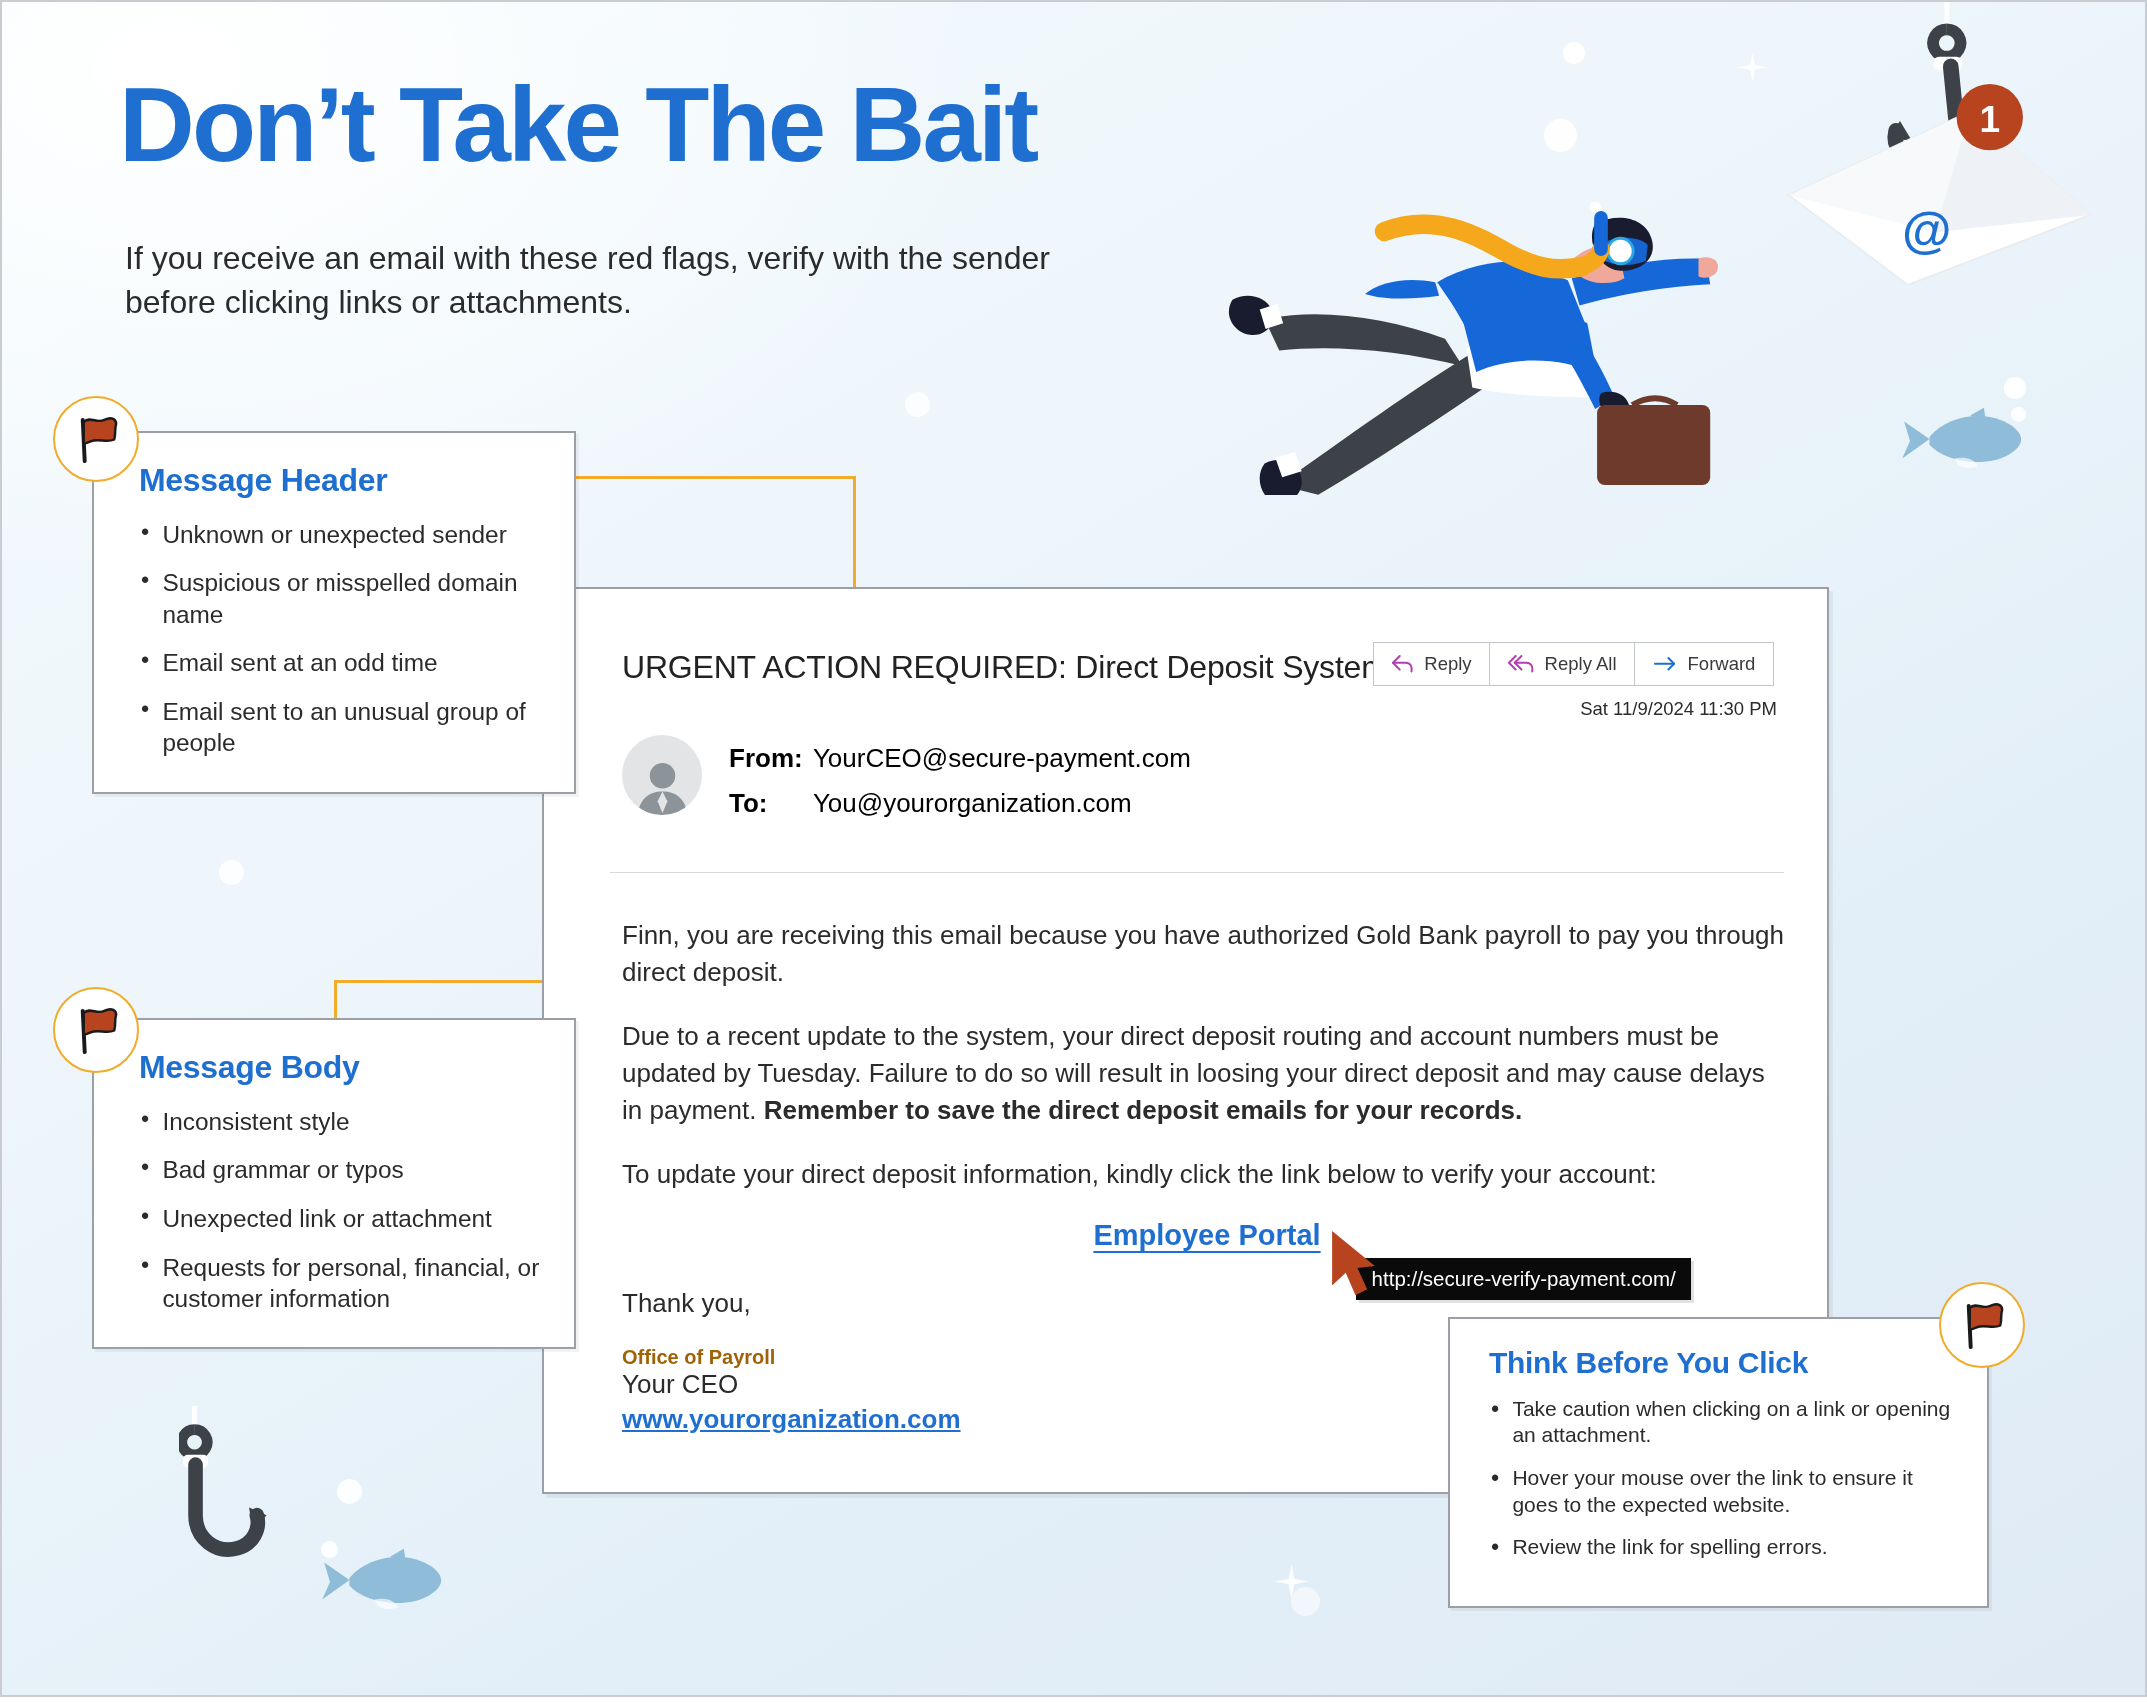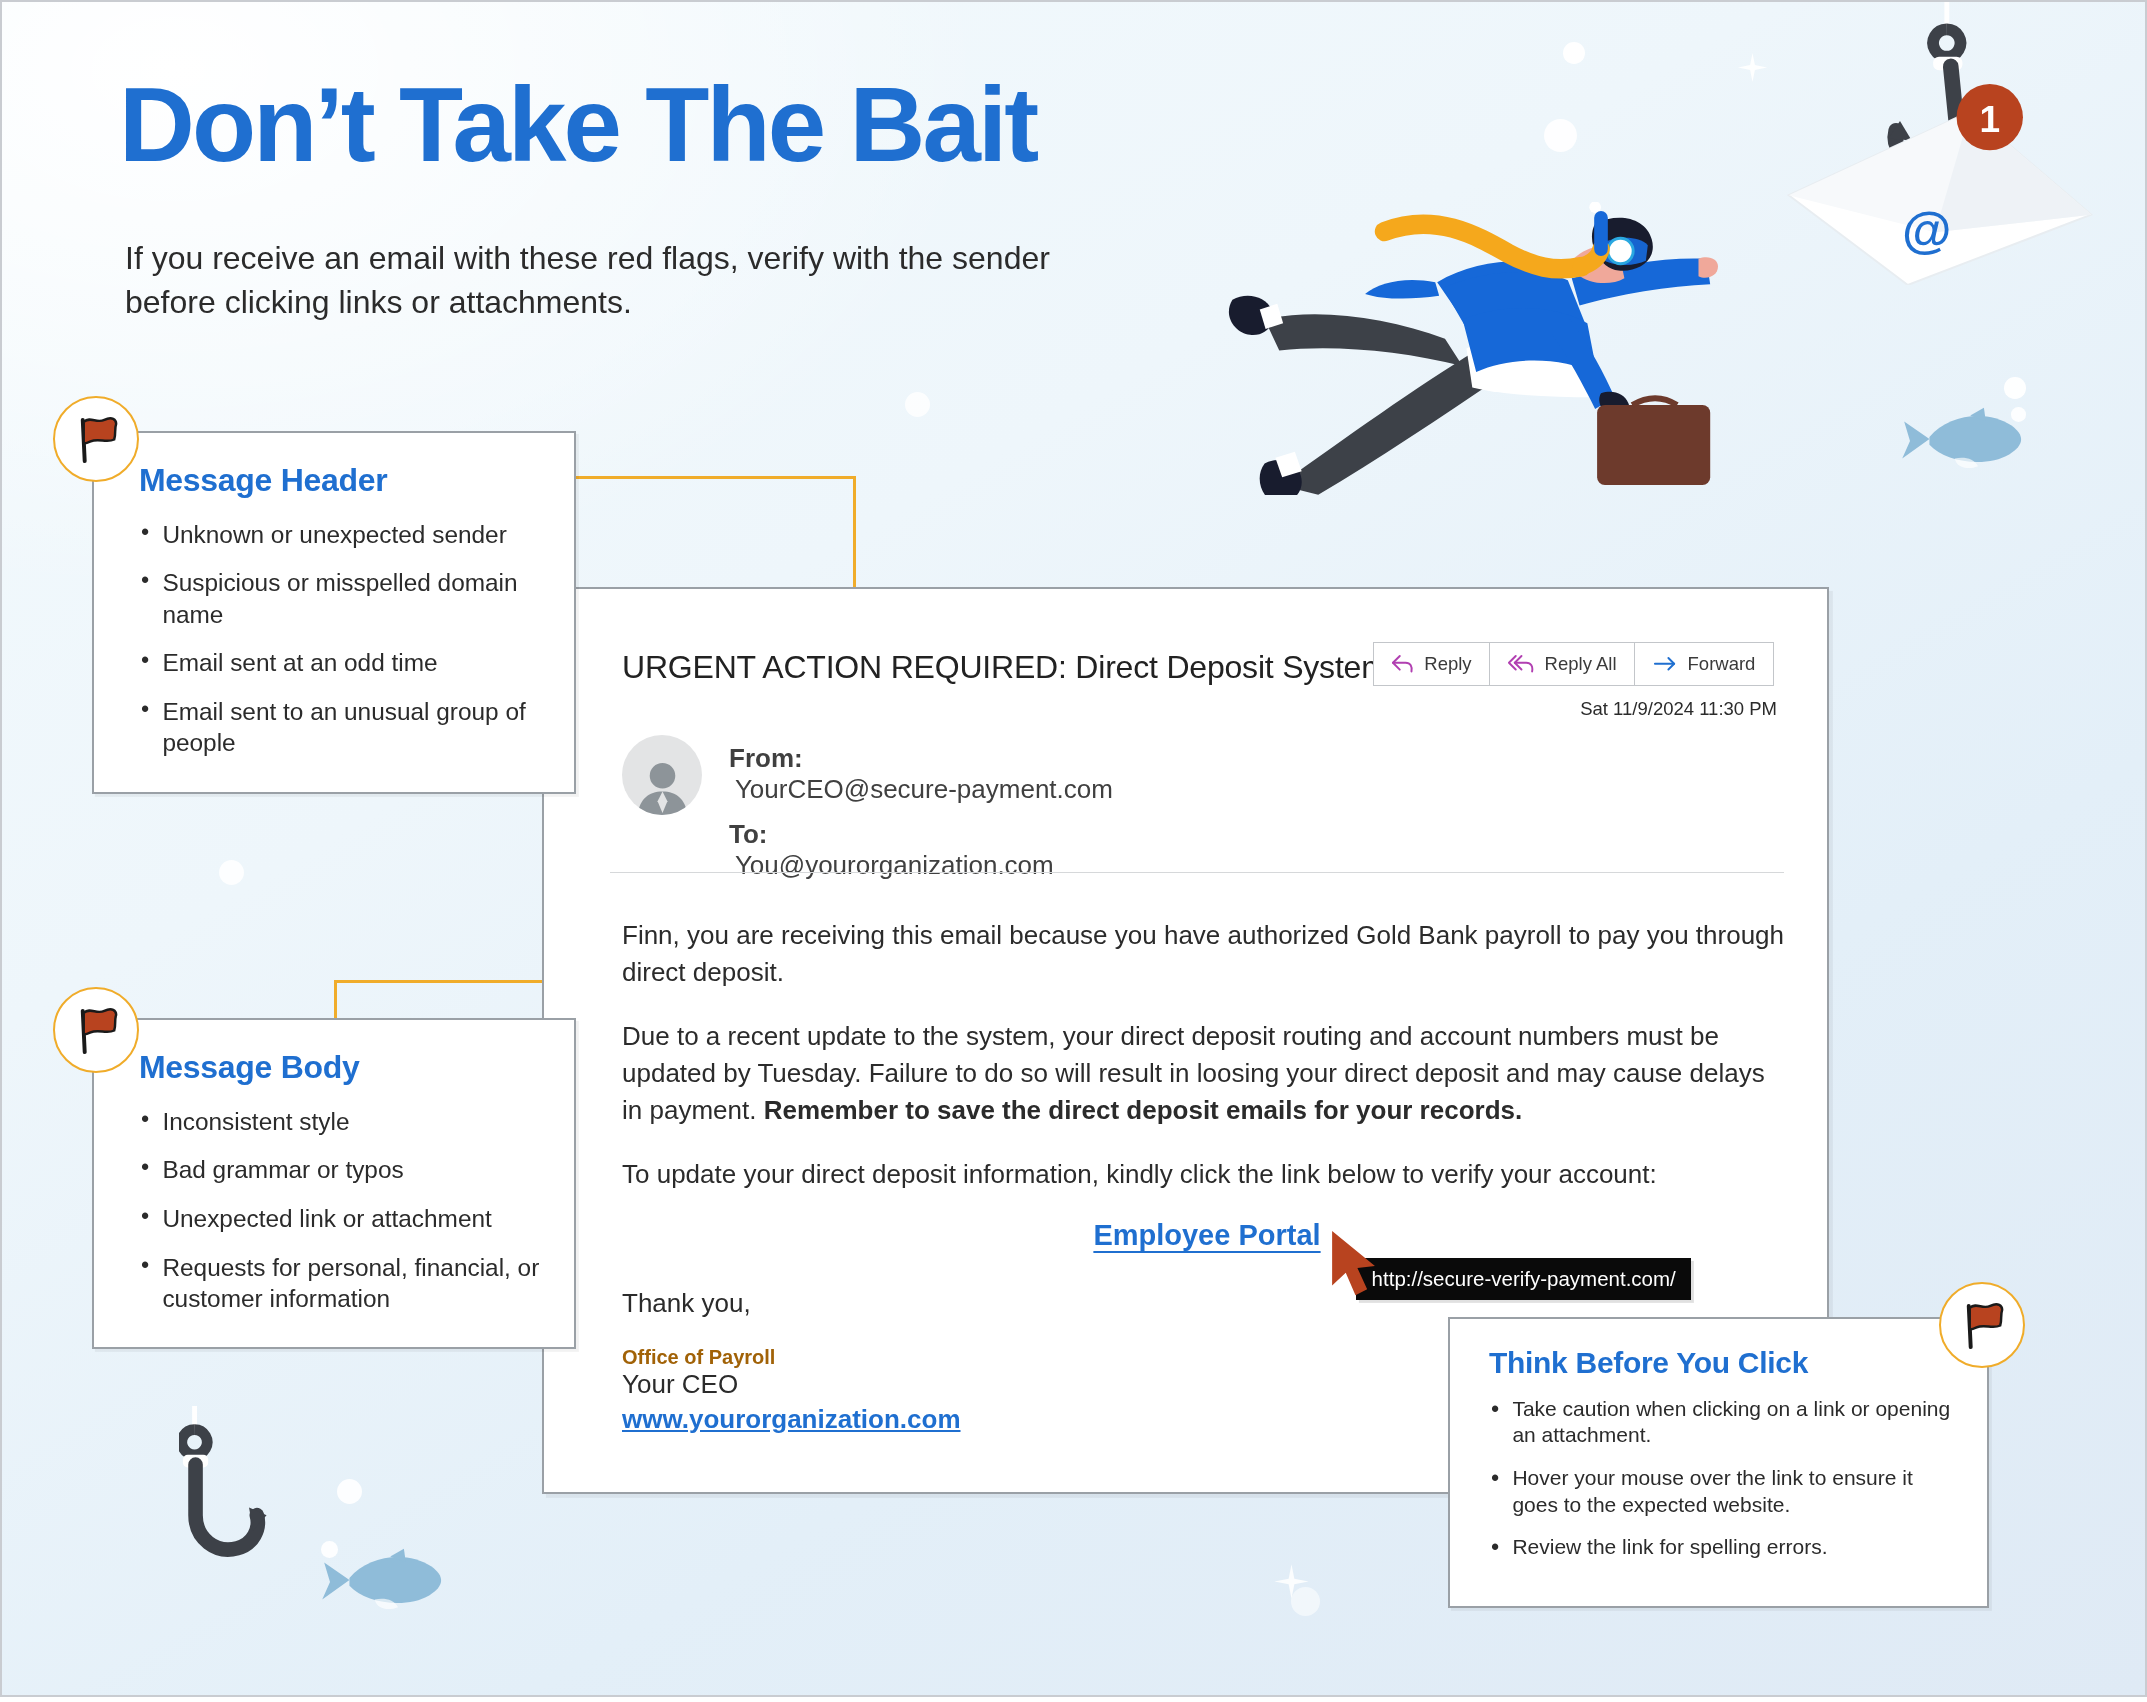--- a/index.html
+++ b/index.html
@@ -100,21 +100,21 @@
   #timestamp {
     position: absolute; right: 50px; top: 109px;
     font-size: 18.5px; color: #2b2b2b;
   }
   #avatar {
     position: absolute; left: 78px; top: 146px;
     width: 80px; height: 80px; border-radius: 50%; background: #e3e4e5;
     display: flex; align-items: flex-end; justify-content: center; overflow: hidden;
   }
   #fromto { position: absolute; left: 185px; top: 154px; }
-  .ft-row { display: flex; font-size: 26px; color: #404040; margin-bottom: 13.7px; flex-direction: column; }
+  .ft-row { display: flex; font-size: 26px; color: #000000; margin-bottom: 13.7px; }
   .ft-label { font-weight: 700; width: 78px; }
   .ft-value { margin-left: 5.9px; }
   #divider {
     position: absolute; left: 66px; right: 43px; top: 283px;
     height: 1px; background: #d6d8da;
   }
   #bodytext { position: absolute; left: 78px; top: 328px; width: 1170px; }
   #bodytext p { font-size: 26px; line-height: 1.42; color: #2b2b2b; margin-bottom: 27px; }
   #bodytext p b { font-weight: 700; margin-top: 48px; }
   .sig-name { font-size: 20px; font-weight: 700; color: #a16207; margin-bottom: 0; }

